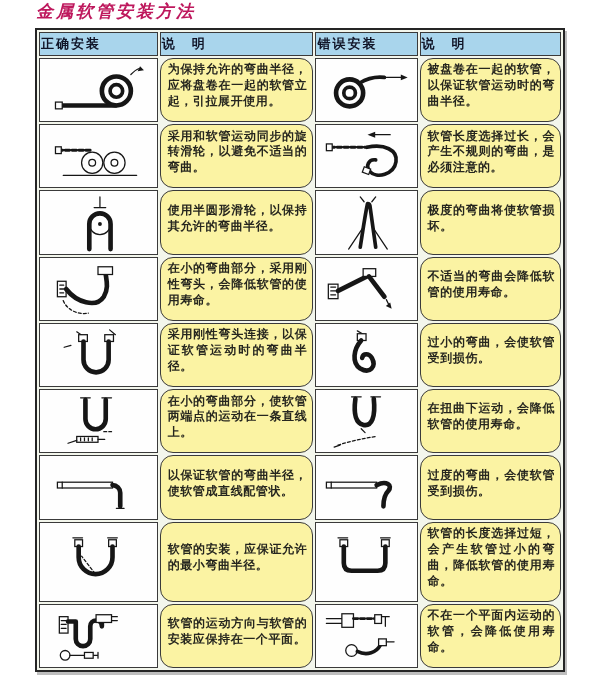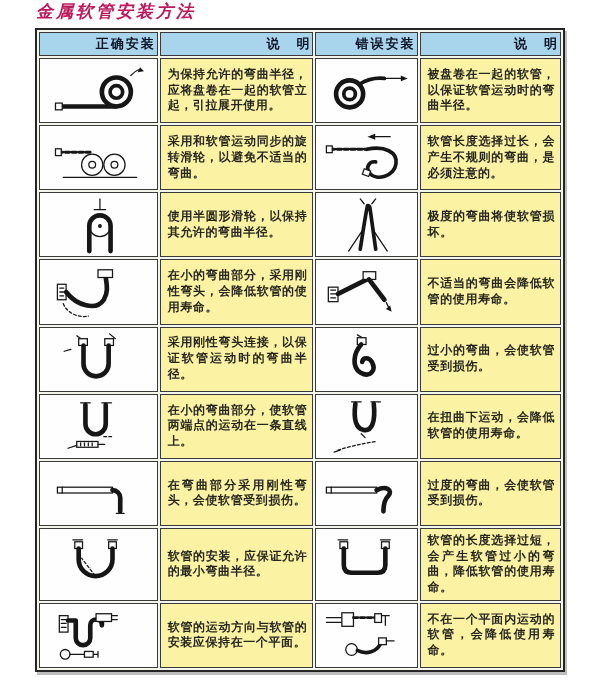--- a/index.html
+++ b/index.html
@@ -17,26 +17,26 @@
   table.grid{
     position:absolute;left:35px;top:28px;width:530px;height:644px;
     border-collapse:separate;border-spacing:2px;table-layout:fixed;
     background:#f3f6ec;border:2px solid #252525;
     box-shadow:2px 3px 0 rgba(125,125,125,.5);
   }
   th,td{border:1px solid #3a3a3a;overflow:hidden}
   th.hdr{
     background:var(--header-bg,#a9d5ec);height:20px;
     font-size:13px;font-weight:bold;letter-spacing:2px;
-    color:#101427;text-align:right;
+    color:#101427;text-align:left;
   }
   td.img-cell{background:#fefefe;text-align:center;vertical-align:middle}
   td.note-cell{
     background:var(--note-bg,#fbf3a3);
-    vertical-align:middle;padding:2px 5px 2px 7px;
+    vertical-align:middle;padding:2px 5px 10px 7px;border-radius:13px;
   }
   .note{
     font-size:12px;font-weight:bold;color:#26261f;
     line-height:1.32;letter-spacing:.6px;text-align:justify;
   }
   .illus svg{display:block;margin:0 auto}
   svg .f{fill:#fdfdfd;stroke:#161616;stroke-width:1.3}
   svg .s1{fill:none;stroke:#161616;stroke-width:1.3;stroke-linecap:round}
   svg .s3{fill:none;stroke:#161616;stroke-width:3;stroke-linecap:round;stroke-linejoin:round}
   svg .s4{fill:none;stroke:#161616;stroke-width:3.8;stroke-linecap:round;stroke-linejoin:round}
@@ -253,21 +253,21 @@
       <div class="illus">
             <svg viewBox="0 0 100 60" width="100" height="58" aria-hidden="true">
               <rect class="f" x="8" y="24" width="57" height="6"></rect>
               <path class="s1" d="M13 24 v6"></path>
               <path class="s5" d="M65 27 A8 8 0 0 1 73 35 V49"></path>
               <path class="s1" d="M69 51 h8"></path>
             </svg>
           </div>
     </td>
     <td class="note-cell">
-      <div class="note">在弯曲部分采用刚性弯头，会使软管受到损伤。</div>
+      <div class="note">以保证软管的弯曲半径，使软管成直线配管状。</div>
     </td>
     <td class="img-cell">
       <div class="illus">
             <svg viewBox="0 0 100 60" width="100" height="58" aria-hidden="true">
               <rect class="f" x="8" y="24" width="52" height="6"></rect>
               <path class="s1" d="M13 24 v6"></path>
               <path class="s5" d="M60 27 C70 22 77 27 72 33 C69 36 67 40 67 49"></path>
             </svg>
           </div>
     </td>

